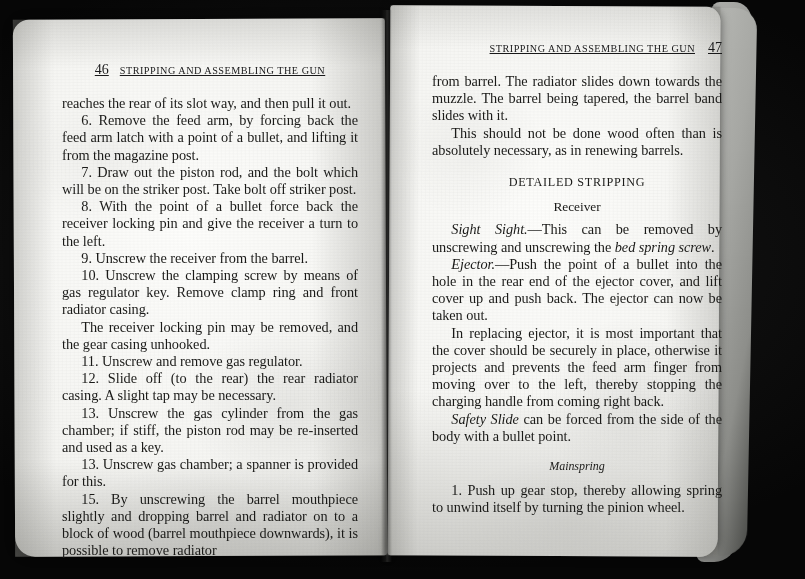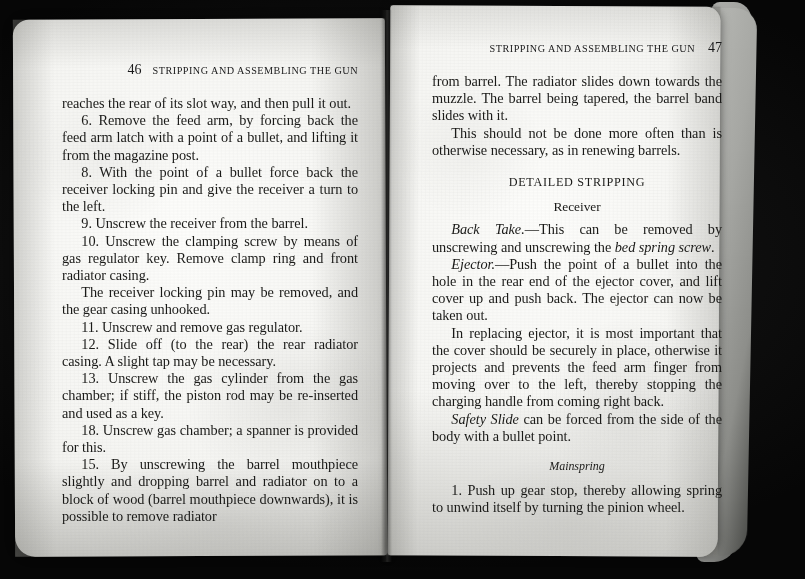--- a/index.html
+++ b/index.html
@@ -128,30 +128,31 @@
   .col-right { left: 432px; top: 40px; width: 290px; }
 
   .running-head {
     font-size: 11.2px;
     letter-spacing: .45px;
     font-variant: small-caps;
     text-transform: uppercase;
     white-space: nowrap;
     margin-bottom: 17px;
     color: #19191a;
+    text-decoration: underline;
   }
   .running-head .folio {
     font-size: 14px;
     letter-spacing: 0;
     font-variant: normal;
   }
   .rh-left .folio  { margin-right: 11px; }
   .rh-right .folio { margin-left: 13px; }
   .rh-right { text-align: right; }
-  .rh-left  { text-align: right; }
+  .rh-left  { text-align: center; }
   .rh-caps {
     font-size: 10.2px;
     letter-spacing: .5px;
   }
 
   p {
     margin: 0;
     font-size: 14.3px;
     line-height: 17.2px;
     text-indent: 1.35em;
@@ -211,51 +212,52 @@
   </div>
 
   <div class="col col-left">
 
     <div class="running-head rh-left">
       <span class="folio">46</span><span class="rh-caps">STRIPPING AND ASSEMBLING THE GUN</span>
     </div>
 
     <p class="noindent">reaches the rear of its slot way, and then pull it out.</p>
     <p>6. Remove the feed arm, by forcing back the feed arm latch with a point of a bullet, and lifting it from the magazine post.</p>
+    <p>7. Draw out the piston rod, and the bolt which will be on the striker post.   Take bolt off striker post.</p>
     <p>8. With the point of a bullet force back the receiver locking pin and give the receiver a turn to the left.</p>
     <p>9. Unscrew the receiver from the barrel.</p>
     <p>10. Unscrew the clamping screw by means of gas regulator key.   Remove clamp ring and front radiator casing.</p>
     <p>The receiver locking pin may be removed, and the gear casing unhooked.</p>
     <p>11. Unscrew and remove gas regulator.</p>
     <p>12. Slide off (to the rear) the rear radiator casing.   A slight tap may be necessary.</p>
     <p>13. Unscrew the gas cylinder from the gas chamber; if stiff, the piston rod may be re-inserted and used as a key.</p>
-    <p>18. Unscrew gas chamber; a spanner is provided for this.</p>
+    <p>13. Unscrew gas chamber; a spanner is provided for this.</p>
     <p>15. By unscrewing the barrel mouthpiece slightly and dropping barrel and radiator on to a block of wood (barrel mouthpiece downwards), it is possible to remove radiator</p>
 
   </div>
 
   <div class="leaf leaf-right">
     <div class="grain"></div>
     <div class="mottle"></div>
     <div class="shade-right"></div>
   </div>
 
   <div class="col col-right">
 
     <div class="running-head rh-right">
       <span class="rh-caps">STRIPPING AND ASSEMBLING THE GUN</span><span class="folio">47</span>
     </div>
 
     <p class="noindent">from barrel.   The radiator slides down towards the muzzle.   The barrel being tapered, the barrel band slides with it.</p>
-    <p>This should not be done more often than is otherwise necessary, as in renewing barrels.</p>
+    <p>This should not be done wood often than is absolutely necessary, as in renewing barrels.</p>
 
     <p class="sec-head">DETAILED STRIPPING</p>
     <p class="sub-head">Receiver</p>
 
-    <p><span class="lead">Back Take.</span><span>—This can be removed by unscrewing and unscrewing the </span><span class="it">bed spring screw</span><span>.</span></p>
+    <p><span class="lead">Sight Sight.</span><span>—This can be removed by unscrewing and unscrewing the </span><span class="it">bed spring screw</span><span>.</span></p>
 
     <p><span class="lead">Ejector.</span><span>—Push the point of a bullet into the hole in the rear end of the ejector cover, and lift cover up and push back.   The ejector can now be taken out.</span></p>
 
     <p>In replacing ejector, it is most important that the cover should be securely in place, otherwise it projects and prevents the feed arm finger from moving over to the left, thereby stopping the charging handle from coming right back.</p>
 
     <p><span class="lead">Safety Slide</span><span> can be forced from the side of the body with a bullet point.</span></p>
 
     <p class="sub-head-2">Mainspring</p>
 
     <p>1. Push up gear stop, thereby allowing spring to unwind itself by turning the pinion wheel.</p>

